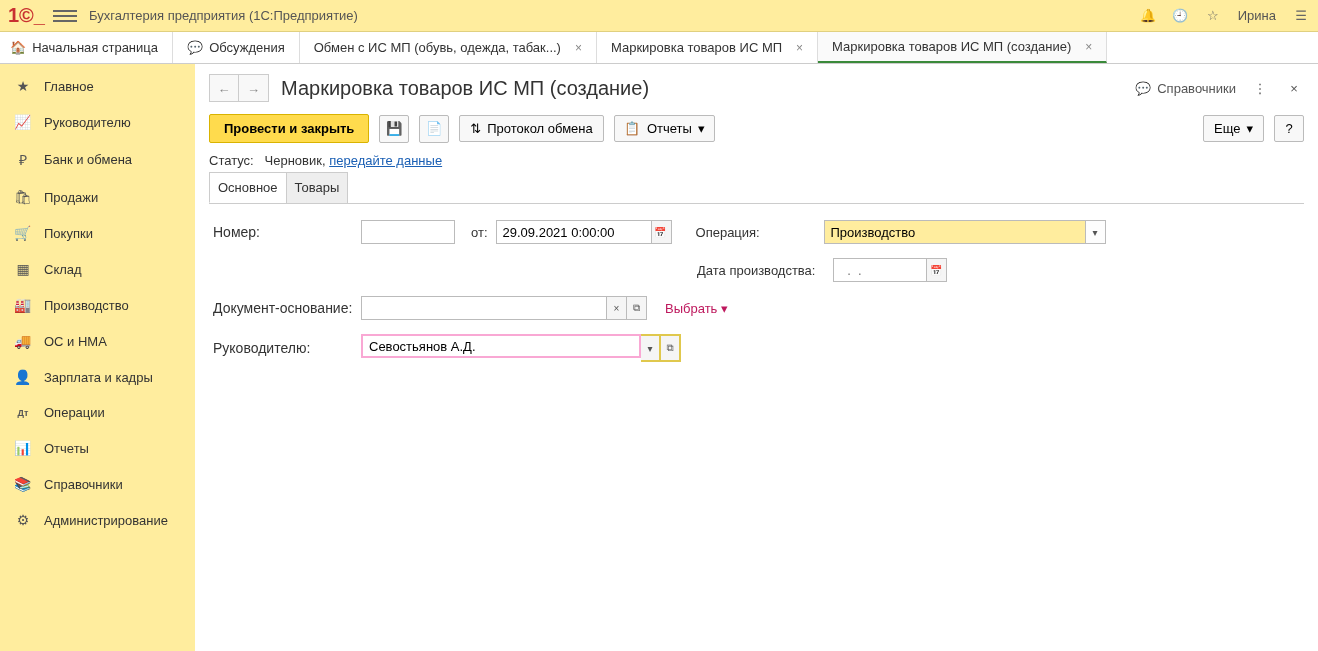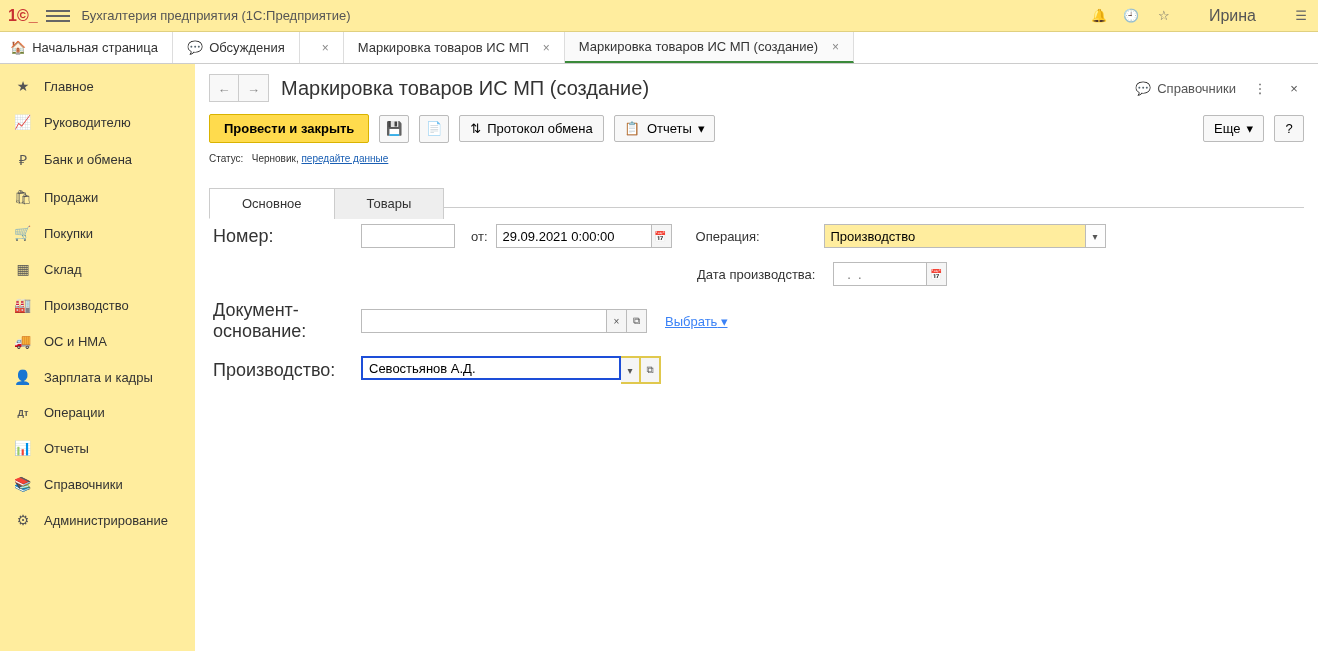--- a/index.html
+++ b/index.html
@@ -1,25 +1,25 @@
 <!DOCTYPE html>
 <html><head>
 <meta charset="utf-8">
 <style>
 * { box-sizing: border-box; margin: 0; padding: 0; }
 body { font-family: Arial, sans-serif; font-size: 13px; color: #333; background: #fff; width: 1318px; height: 651px; overflow: hidden; }
 
 .titlebar { height: 32px; background: #ffed9e; display: flex; align-items: center; padding: 0 8px; border-bottom: 1px solid #e0d080; }
-.logo { color: #c83030; font-weight: bold; font-size: 16px; margin-right: 8px; }
+.logo { color: #c83030; font-weight: bold; font-size: 20px; margin-right: 8px; }
 .hamburger { width: 24px; height: 24px; display: flex; flex-direction: column; justify-content: center; gap: 3px; cursor: pointer; margin-right: 12px; }
 .hamburger span { height: 2px; background: #666; }
 .app-title { flex: 1; color: #555; font-size: 13px; }
 .titlebar-icons { display: flex; gap: 14px; align-items: center; }
 .titlebar-icons .icn { width: 18px; height: 18px; cursor: pointer; display: flex; align-items: center; justify-content: center; color: #666; }
-.user-name { font-size: 16px; color: #555; margin: 0 22px; }
+.user-name { font-size: 13px; color: #555; margin: 0 2px; }
 
 .tabbar { height: 32px; background: #fff; display: flex; border-bottom: 1px solid #ccc; }
 .tab { display: flex; align-items: center; padding: 0 14px; border-right: 1px solid #ddd; cursor: pointer; font-size: 13px; color: #333; gap: 6px; white-space: nowrap; }
 .tab.home { padding-left: 10px; }
 .tab.active { border-bottom: 2px solid #3a8a3a; background: #fafafa; }
 .tab .tab-close { color: #888; font-size: 12px; margin-left: 8px; cursor: pointer; }
 
 .body-row { display: flex; height: calc(651px - 64px); }
 .sidebar { width: 195px; background: #ffed9e; padding-top: 4px; }
 .side-item { display: flex; align-items: center; gap: 12px; padding: 10px 14px; cursor: pointer; color: #333; font-size: 13px; }
@@ -33,43 +33,43 @@
 .page-title { font-size: 20px; flex: 1; color: #333; }
 .header-right { display: flex; align-items: center; gap: 14px; color: #555; }
 .header-right .icn-btn { width: 20px; height: 20px; cursor: pointer; display: flex; align-items: center; justify-content: center; }
 
 .toolbar { display: flex; align-items: center; gap: 10px; margin-bottom: 10px; }
 .btn-yellow { background: #ffdb4d; border: 1px solid #d9b300; padding: 6px 14px; font-size: 13px; font-weight: bold; cursor: pointer; border-radius: 2px; }
 .btn-icon { width: 30px; height: 28px; border: 1px solid #bbb; background: #f8f8f8; display: flex; align-items: center; justify-content: center; cursor: pointer; border-radius: 2px; }
 .btn-outline { border: 1px solid #bbb; background: #f8f8f8; padding: 5px 10px; font-size: 13px; cursor: pointer; display: flex; align-items: center; gap: 6px; border-radius: 2px; }
 .toolbar-spacer { flex: 1; }
 
-.status-row { margin-bottom: 12px; font-size: 10px; color: #333; }
+.status-row { margin-bottom: 4px; font-size: 13px; color: #333; }
 .status-row a { color: #1a5fb4; text-decoration: underline; cursor: pointer; }
 
 .inner-tabs { display: flex; border-bottom: 1px solid #ccc; margin-bottom: 16px; }
-.inner-tab { padding: 7px 32px; border: 1px solid #ccc; border-bottom: none; background: #eee; cursor: pointer; font-size: 13px; margin-right: -1px; position: relative; top: 12px; }
+.inner-tab { padding: 7px 8px; border: 1px solid #ccc; border-bottom: none; background: #eee; cursor: pointer; font-size: 13px; margin-right: -1px; position: relative; top: 0; }
 .inner-tab.active { background: #fff; border-bottom: 1px solid #fff; }
 
 .form-area { padding: 0 4px; }
 .form-row { display: flex; align-items: center; margin-bottom: 14px; gap: 8px; }
-.lbl { width: 140px; font-size: 18px; color: #333; }
+.lbl { width: 140px; font-size: 14px; color: #333; }
 .lbl-s { font-size: 13px; color: #333; }
 .input { border: 1px solid #bbb; height: 24px; padding: 0 6px; font-size: 13px; }
 .input.num { width: 94px; }
 .input.date { width: 156px; }
 .input.sel-wide { width: 262px; background: #ffed9e; }
-.input.responsible { width: 260px; border: 2px solid #1d4ed8; }
+.input.responsible { width: 280px; border: 2px solid #f9a8d4; }
 .input.doc-base { width: 246px; }
 .input.prod-date { width: 94px; }
 .input-group { display: flex; }
 .input-group .mini-btn { width: 20px; height: 24px; border: 1px solid #bbb; border-left: none; background: #f5f5f5; display: flex; align-items: center; justify-content: center; font-size: 10px; cursor: pointer; color: #555; }
 .responsible-group .mini-btn { height: 28px; border: 2px solid #e0c84d; border-left: none; }
 .sel-group .mini-btn { height: 24px; background: #fdfdfd; }
-.link-blue { color: #3b82f6; text-decoration: underline; cursor: pointer; font-size: 13px; }
+.link-blue { color: #be185d; cursor: pointer; font-size: 13px; }
 .textarea { border: 1px solid #bbb; width: 612px; height: 74px; resize: none; font-family: Arial; font-size: 13px; padding: 4px; }
 
 </style>
 </head>
 <body>
 
 <div class="titlebar">
   <span class="logo">1©_</span>
   <div class="hamburger">
       <span></span>
@@ -89,20 +89,21 @@
 <div class="tabbar">
   <div class="tab home">
     <span>🏠</span>
     <span>Начальная страница</span>
   </div>
   <div class="tab">
     <span>💬</span>
     <span>Обсуждения</span>
   </div>
   <div class="tab">
+    <span>Обмен с ИС МП (обувь, одежда, табак...)</span>
     <span class="tab-close">×</span>
   </div>
   <div class="tab">
     <span>Маркировка товаров ИС МП</span>
     <span class="tab-close">×</span>
   </div>
   <div class="tab active">
     <span>Маркировка товаров ИС МП (создание)</span>
     <span class="tab-close">×</span>
   </div>
@@ -243,21 +244,21 @@
         <span class="lbl">Документ-основание:</span>
         <div class="input-group">
           <input class="input doc-base" value="" style="">
           <div class="mini-btn">×</div>
           <div class="mini-btn">⧉</div>
         </div>
         <span style="margin-left:10px"><a class="link-blue"><span>Выбрать</span> ▾</a></span>
       </div>
 
       <div class="form-row">
-        <span class="lbl">Производство:</span>
+        <span class="lbl">Руководителю:</span>
         <div class="input-group responsible-group">
           <input class="input responsible" value="Севостьянов А.Д." style="">
           <div class="mini-btn">▾</div>
           <div class="mini-btn">⧉</div>
         </div>
       </div>
 
     </div>
   </div>
 </div>

